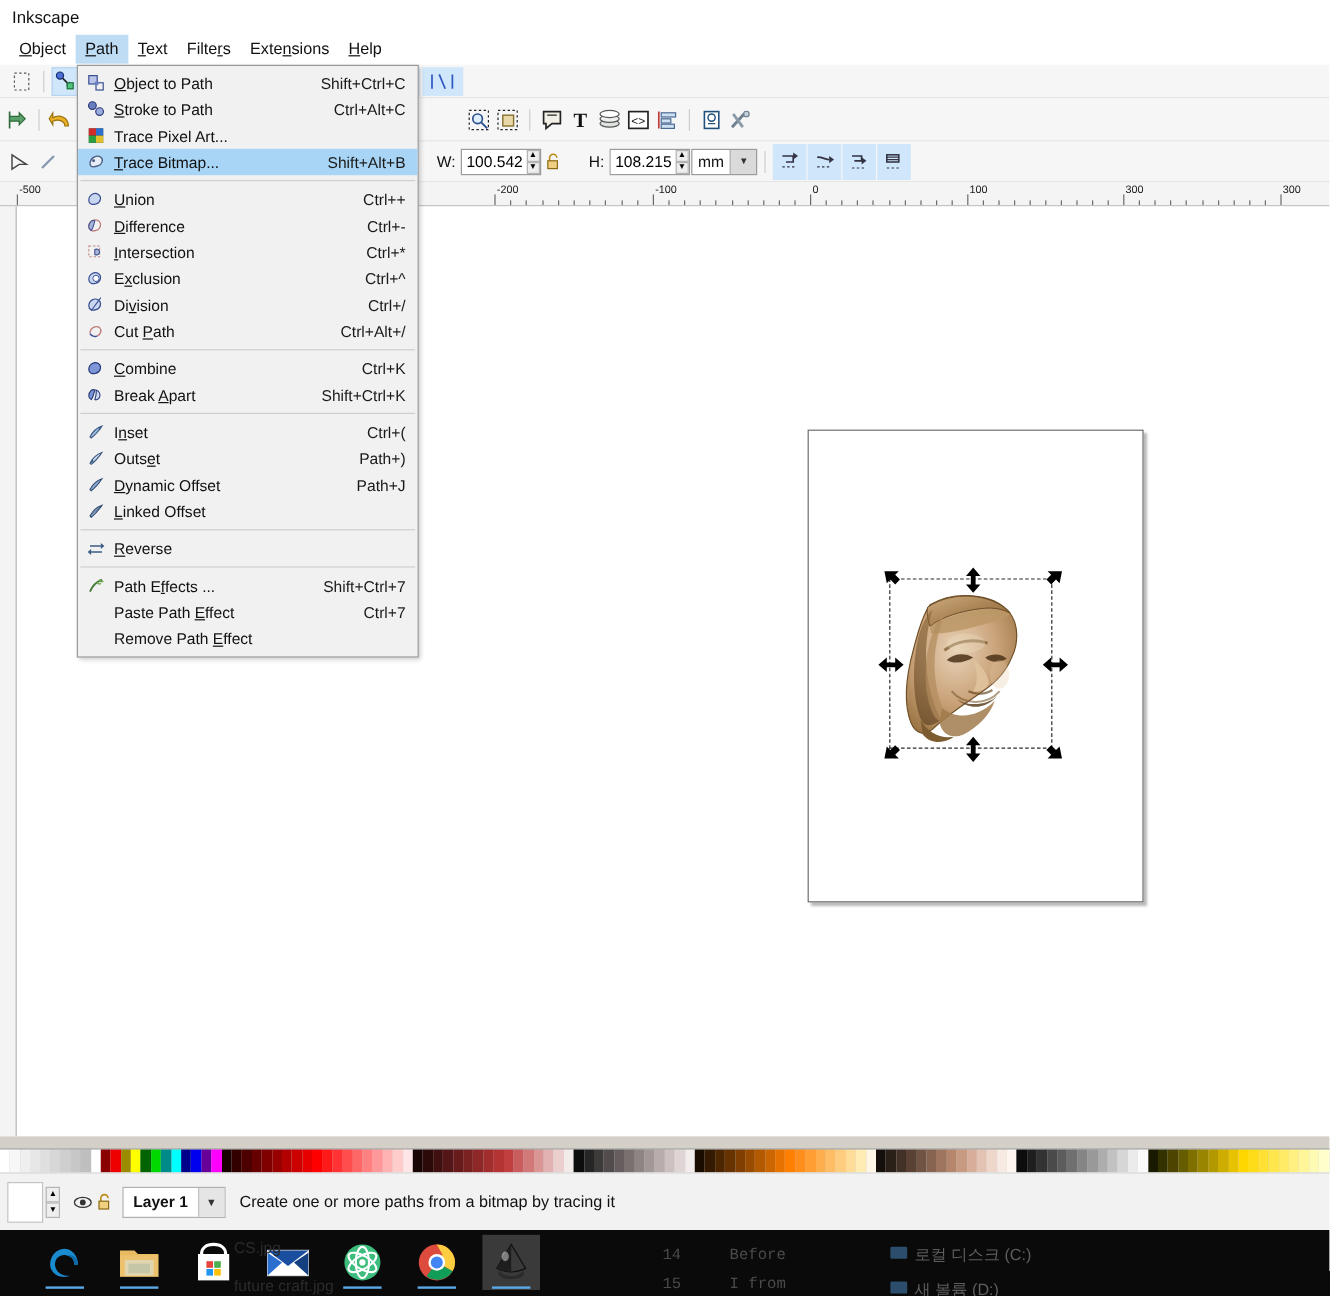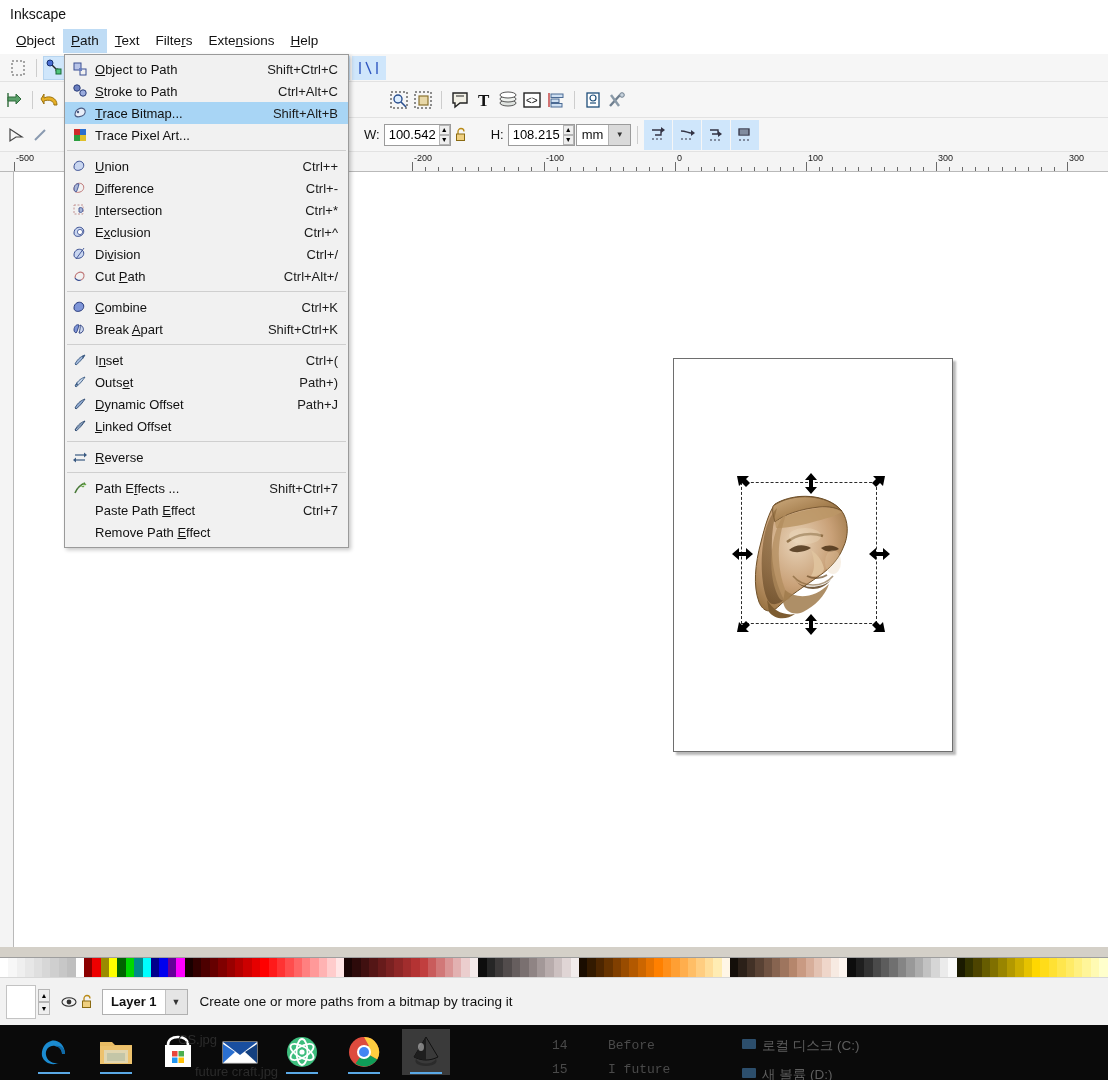--- a/index.html
+++ b/index.html
@@ -519,42 +519,42 @@
       <div class="mi">
         <span class="micon">
           <svg width="16" height="16" viewBox="0 0 16 16">
             <circle cx="5" cy="5" r="3.2" fill="#6a7fc0" stroke="#2a3d7a" stroke-width="1"></circle>
             <circle cx="11" cy="10" r="3.2" fill="#9aabdd" stroke="#2a3d7a" stroke-width="1"></circle>
           </svg>
         </span>
         <span class="mlabel"><u>S</u>troke to Path</span>
         <span class="maccel">Ctrl+Alt+C</span>
       </div>
-      <div class="mi hl">
-        <span class="micon">
-          <svg width="16" height="16" viewBox="0 0 16 16">
-            <path d="M3 10 C3 4 9 2 12 4 C14.5 6 13 10 10 11 C7 12 4 13 3 10 Z" fill="#e8eef8" stroke="#4a5a80" stroke-width="1.1"></path>
-            <circle cx="6" cy="7" r="1.2" fill="#4a5a80"></circle>
-          </svg>
-        </span>
-        <span class="mlabel"><u>T</u>race Bitmap...</span>
-        <span class="maccel">Shift+Alt+B</span>
-      </div>
       <div class="mi">
         <span class="micon">
           <svg width="16" height="16" viewBox="0 0 16 16">
             <rect x="2" y="2" width="12" height="12" fill="#2b2b2b"></rect>
             <rect x="2" y="2" width="6" height="6" fill="#cf2b2b"></rect>
             <rect x="8" y="2" width="6" height="6" fill="#2b6fcf"></rect>
             <rect x="2" y="8" width="6" height="6" fill="#2b9e3f"></rect>
             <rect x="8" y="8" width="6" height="6" fill="#e0c02b"></rect>
           </svg>
         </span>
         <span class="mlabel">Trace Pixel Art...</span>
         <span class="maccel"></span>
+      </div>
+      <div class="mi hl">
+        <span class="micon">
+          <svg width="16" height="16" viewBox="0 0 16 16">
+            <path d="M3 10 C3 4 9 2 12 4 C14.5 6 13 10 10 11 C7 12 4 13 3 10 Z" fill="#e8eef8" stroke="#4a5a80" stroke-width="1.1"></path>
+            <circle cx="6" cy="7" r="1.2" fill="#4a5a80"></circle>
+          </svg>
+        </span>
+        <span class="mlabel"><u>T</u>race Bitmap...</span>
+        <span class="maccel">Shift+Alt+B</span>
       </div>
       <div class="msep"></div>
       <div class="mi">
         <span class="micon">
           <svg width="16" height="16" viewBox="0 0 16 16">
             <path d="M2 9 C2 4 7 2 10 4 C13 6 12 11 8 12 C5 13 2 12 2 9 Z" fill="#c9d6f0" stroke="#3a4f92" stroke-width="1"></path>
           </svg>
         </span>
         <span class="mlabel"><u>U</u>nion</span>
         <span class="maccel">Ctrl++</span>
@@ -929,20 +929,20 @@
           <path d="M18 2 L30 22 C26 24 22 25 18 25 C14 25 10 24 6 22 Z" fill="#3a3a3a" stroke="#111" stroke-width="1"></path>
           <path d="M18 2 L18 25 C14 25 10 24 6 22 Z" fill="#1e1e1e"></path>
           <path d="M8 24 C12 30 24 30 28 24 C30 27 27 31 18 31 C9 31 6 27 8 24 Z" fill="#2b2b2b"></path>
           <ellipse cx="13" cy="12" rx="3" ry="4" fill="#cfcfcf" opacity="0.55"></ellipse>
         </svg>
         <div class="tb-underline"></div>
       </div>
       <div class="bg-text" style="left: 552px; top: 13px;">14</div>
       <div class="bg-text" style="left: 608px; top: 13px;">Before</div>
       <div class="bg-text" style="left: 552px; top: 37px;">15</div>
-      <div class="bg-text" style="left: 608px; top: 37px;">I future</div>
+      <div class="bg-text" style="left: 608px; top: 37px;">I from</div>
       <div class="bg-text-kr" style="left: 742px; top: 12px;"><span style="display: inline-block; width: 14px; height: 10px; background: rgb(58, 107, 150); margin-right: 6px; vertical-align: 1px; border-radius: 1px; opacity: 0.7;"></span>로컬 디스크 (C:)</div>
       <div class="bg-text-kr" style="left: 742px; top: 41px;"><span style="display: inline-block; width: 14px; height: 10px; background: rgb(58, 107, 150); margin-right: 6px; vertical-align: 1px; border-radius: 1px; opacity: 0.7;"></span>새 볼륨 (D:)</div>
-      <div class="ghost-file" style="left: 178px; top: 7px;">CS.jpg</div>
+      <div class="ghost-file" style="left: 195px; top: 7px;">CS.jpg</div>
       <div class="ghost-file" style="left: 195px; top: 39px;">future craft.jpg</div>
     </div>
 
 </div>
 
 </body></html>

